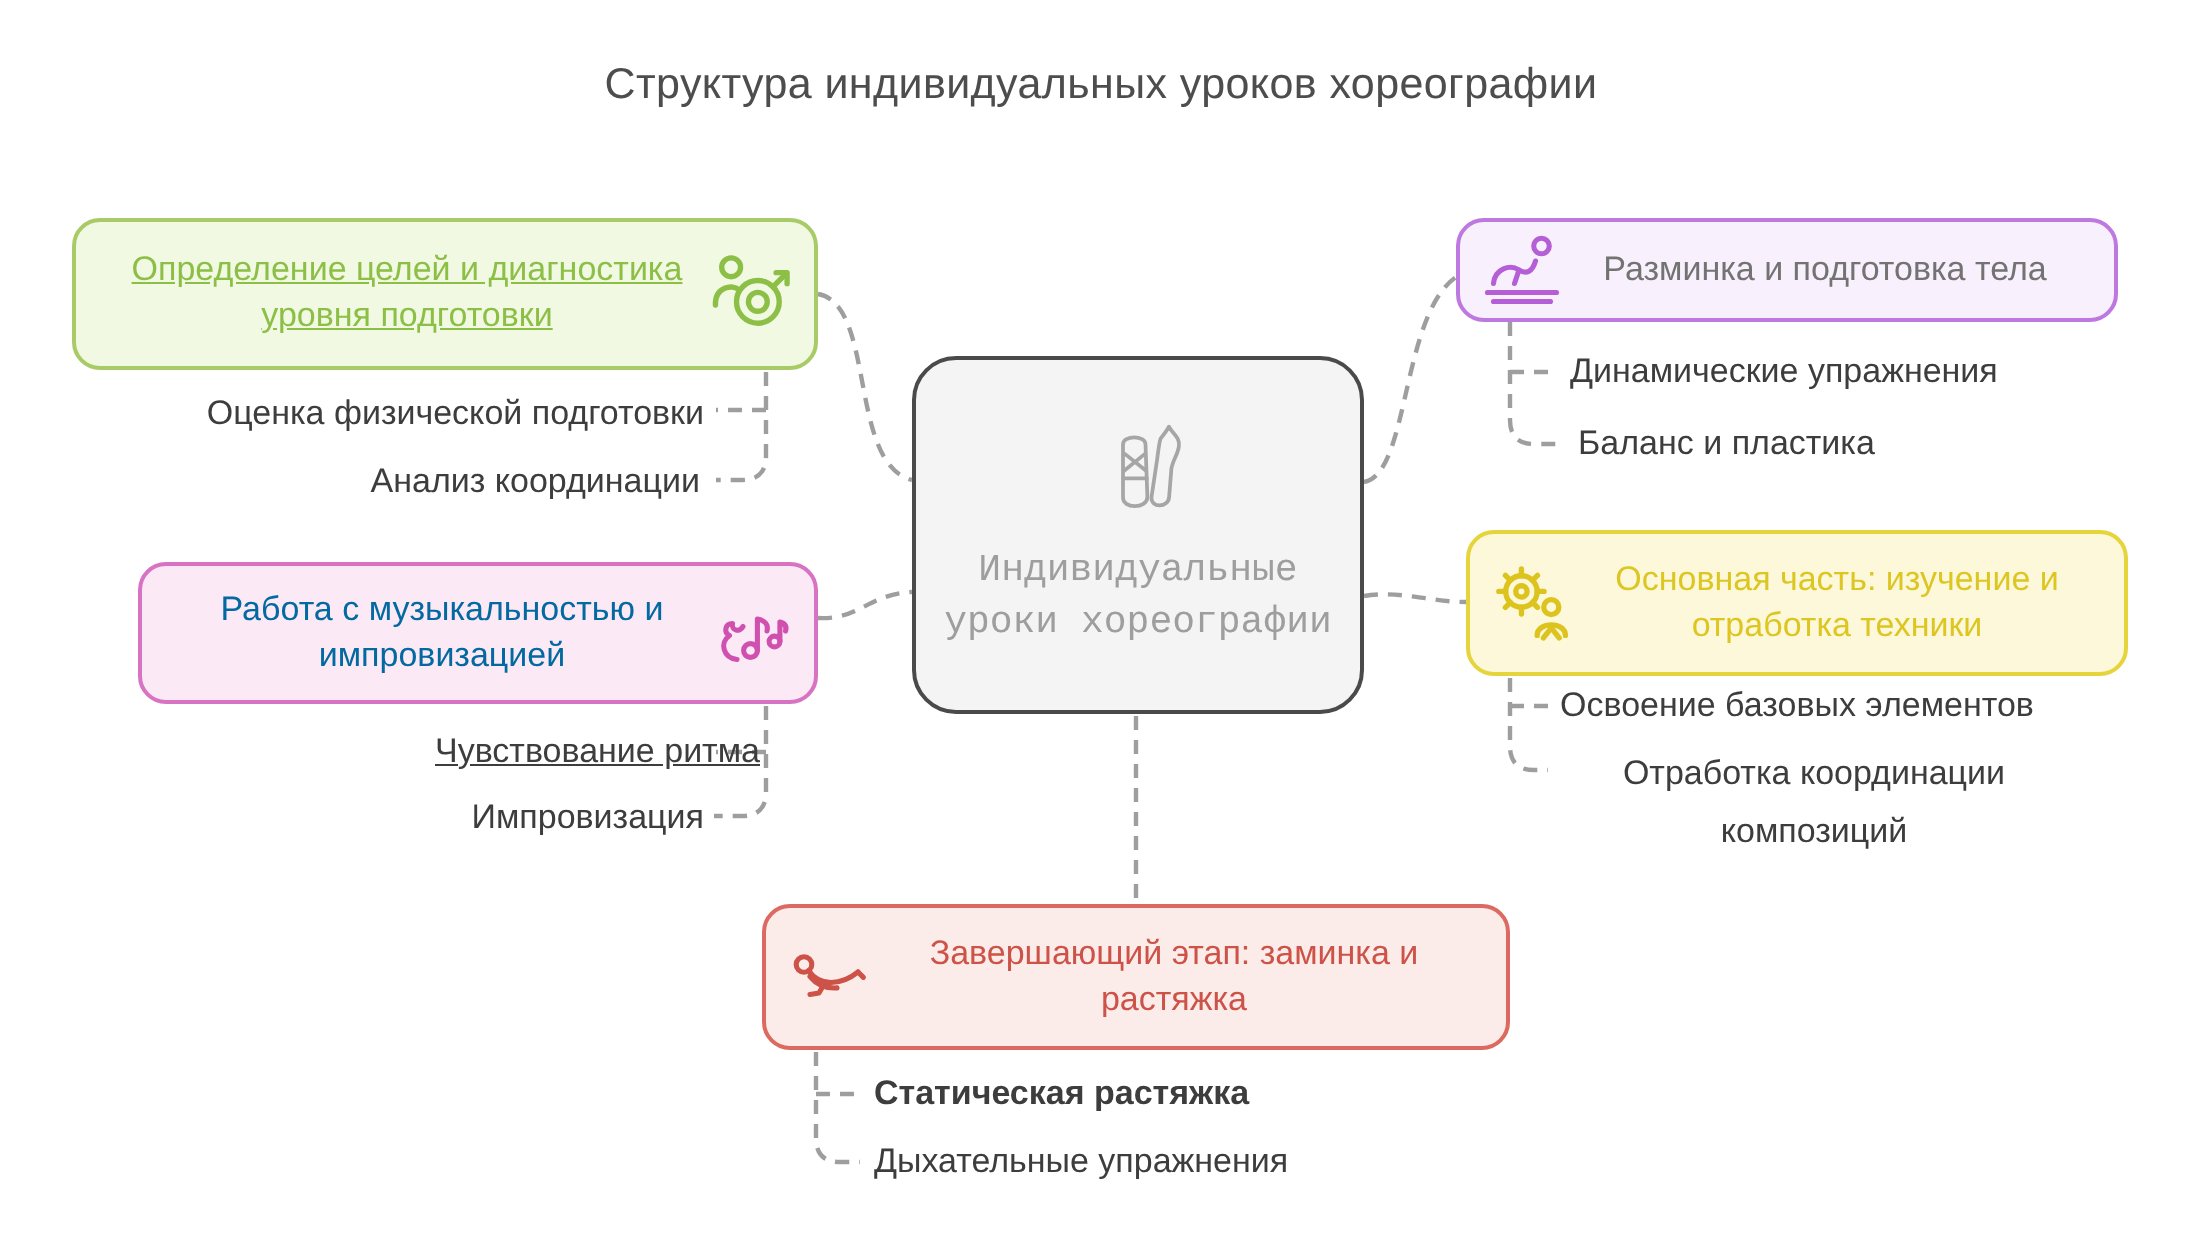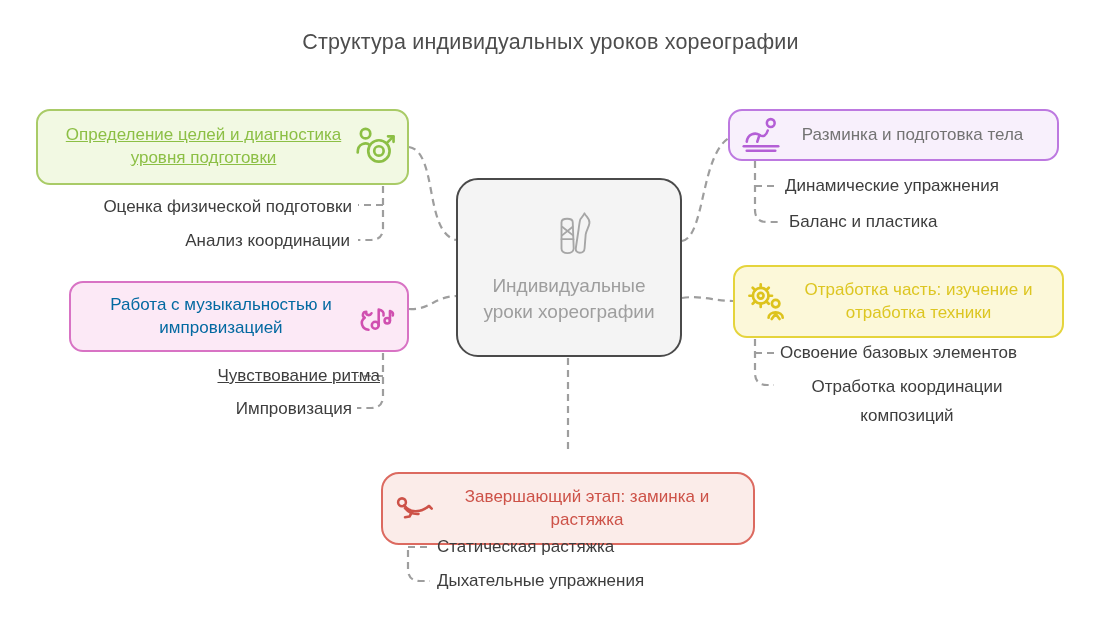--- a/index.html
+++ b/index.html
@@ -10,54 +10,54 @@
   .title{
     position:absolute;top:30px;left:0;width:100%;margin:0;text-align:center;
     font-size:21.5px;font-weight:400;color:#4d4d4d;letter-spacing:.2px;
   }
   .connectors{position:absolute;top:0;left:0;pointer-events:none;}
   .connectors path{fill:none;stroke:#9e9e9e;stroke-width:2.2;stroke-dasharray:7 5;}
 
   .center-node{
     position:absolute;left:456px;top:178px;width:226px;height:179px;box-sizing:border-box;
     background:#f4f4f4;border:2px solid #4a4a4a;border-radius:22px;
-    display:flex;flex-direction:column;align-items:center;justify-content:center;gap:2px;
+    display:flex;flex-direction:column;align-items:center;justify-content:center;gap:2px;font-family:Liberation Mono, monospace;
   }
   .center-node .node-icon{line-height:0;}
   .center-label{
     font-size:19px;color:#9e9e9e;text-align:center;line-height:1.35;width:200px;
   }
 
   .branch{
     position:absolute;box-sizing:border-box;border:2px solid;border-radius:14px;
     display:flex;align-items:center;
   }
   .branch .branch-label{
     flex:1;text-align:center;font-size:17px;font-weight:500;line-height:1.35;
   }
   .branch .branch-icon{line-height:0;flex:0 0 auto;}
 
   .branch-goals  {left:36px; top:109px;width:373px;height:76px;background:#f2f9e3;border-color:#a9cb67;color:#8cbf45;padding:0 10px 0 16px;text-decoration:underline;}
   .branch-music  {left:69px; top:281px;width:340px;height:71px;background:#fce9f6;border-color:#d873c4;color:#0369a1;padding:0 10px 0 16px;}
   .branch-warmup {left:728px;top:109px;width:331px;height:52px;background:#f8f0fc;border-color:#bd79e0;color:#737373;padding:0 14px 0 10px;}
   .branch-main   {left:733px;top:265px;width:331px;height:73px;background:#fcf8d9;border-color:#e5d43c;color:#ddc622;padding:0 14px 0 10px;}
-  .branch-final  {left:381px;top:472px;width:374px;height:73px;background:#fbece9;border-color:#dc6a60;color:#cd5248;padding:0 14px 0 10px;border-radius:18px;}
+  .branch-final  {left:381px;top:452px;width:374px;height:73px;background:#fbece9;border-color:#dc6a60;color:#cd5248;padding:0 14px 0 10px;}
 
   .subtopic{
     position:absolute;font-size:17px;color:#3d3d3d;white-space:nowrap;line-height:22px;
   }
   .st-fitness      {top:196px;right:749px;}
   .st-coordination {top:230px;right:751px;}
   .st-rhythm       {top:365px;right:721px;text-decoration:underline;}
   .st-improv       {top:398px;right:749px;}
   .st-dynamic      {top:175px;left:785px;}
   .st-balance      {top:211px;left:789px;}
   .st-elements     {top:342px;left:780px;}
   .st-compositions {top:372px;left:778px;width:258px;white-space:normal;text-align:center;line-height:29px;}
-  .st-static       {top:536px;left:437px;}
+  .st-static       {top:536px;left:437px;font-weight:bold;}
   .st-breathing    {top:570px;left:437px;}
 
   svg.icon{display:block;}
 </style>
 </head>
 <body>
 
 <div class="canvas">
 
   <svg class="connectors" width="1101" height="620" viewBox="0 0 1101 620">
@@ -138,21 +138,21 @@
     <span class="branch-icon">
       <svg class="icon" viewBox="0 0 28 28" width="44" height="44" fill="none" stroke="#ddc31d" stroke-width="1.7" stroke-linecap="round" stroke-linejoin="round">
         <circle cx="10" cy="10" r="5"></circle>
         <circle cx="10" cy="10" r="1.8"></circle>
         <path d="M10,5 V2.8 M10,15 V17.2 M5,10 H2.8 M15,10 H17.2 M6.5,6.5 L4.9,4.9 M13.5,13.5 L15.1,15.1 M13.5,6.5 L15.1,4.9 M6.5,13.5 L4.9,15.1"></path>
         <circle cx="19.5" cy="15" r="2.4"></circle>
         <path d="M15,24 C15,19.5 24,19.5 24,24"></path>
         <path d="M17,24.8 L19.5,21.6 L22,24.8"></path>
       </svg>
     </span>
-    <span class="branch-label">Отработка часть: изучение и отработка техники</span>
+    <span class="branch-label">Основная часть: изучение и отработка техники</span>
   </div>
 
   <div class="branch branch-final">
     <span class="branch-icon">
       <svg class="icon" viewBox="0 0 28 28" width="42" height="42" fill="none" stroke="#cd5248" stroke-width="1.7" stroke-linecap="round" stroke-linejoin="round">
         <circle cx="6" cy="9.5" r="2.6"></circle>
         <path d="M7.5,11.5 C9.5,14.5 12,15.5 15,15.5 C18.5,15.5 21.5,14 24,12"></path>
         <path d="M8,13.5 C10.5,16.5 14,17.5 17,17.3"></path>
         <path d="M24,12 L25.8,13.8"></path>
         <path d="M13,15.5 L11,19 L8,19.5"></path>

